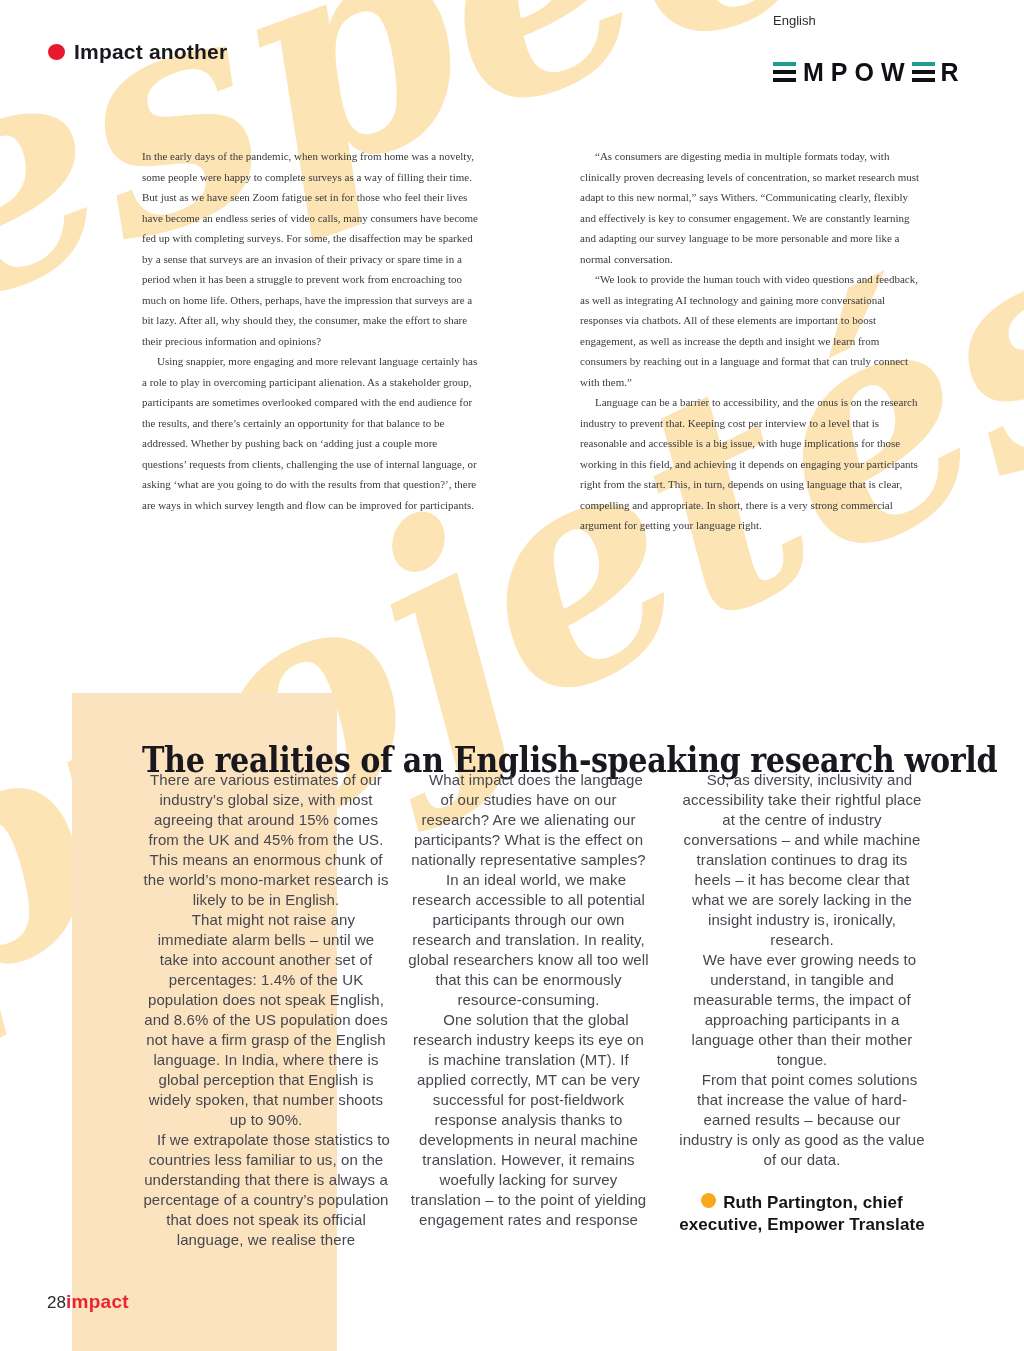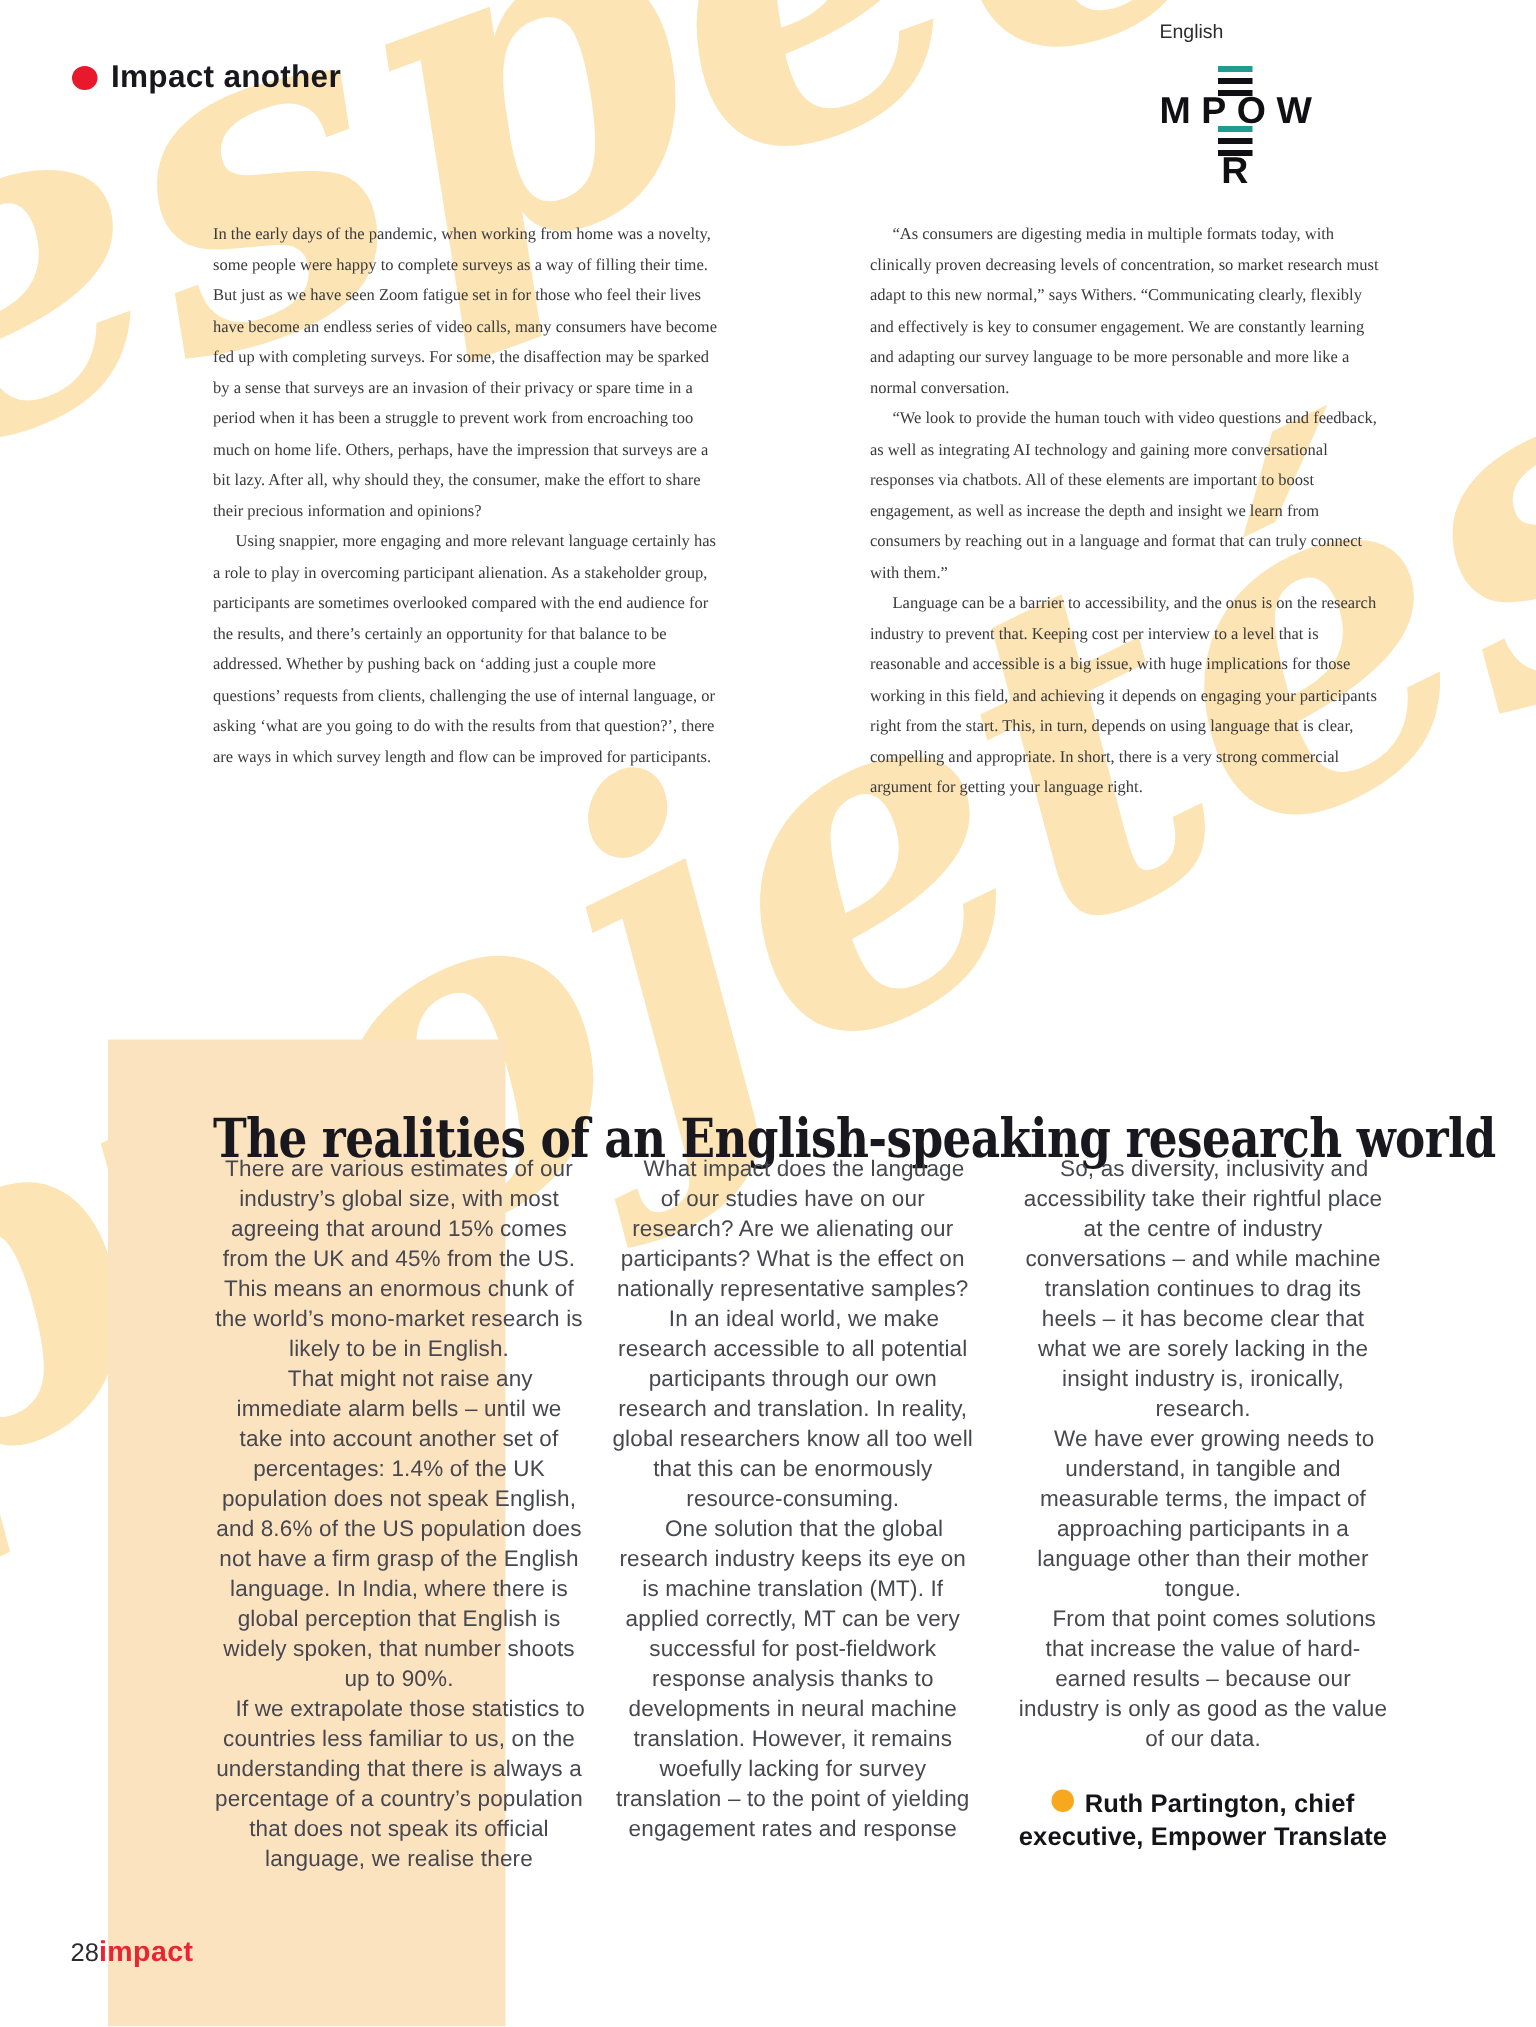--- a/index.html
+++ b/index.html
@@ -78,24 +78,23 @@
     position: absolute;
     z-index: 2;
     left: 773px;
     top: 13px;
   }
   .sponsor-label {
     font-size: 13px;
     color: #2C2C30;
   }
   .sponsor-logo {
-    margin-top: 16px;
+    margin-top: 34px;
     display: flex;
     align-items: center;
-    flex-direction: column;
   }
   .logo-e {
     display: inline-flex;
     flex-direction: column;
     justify-content: space-between;
     width: 23px;
     height: 20px;
     margin-right: 7px;
   }
   .logo-e .bar { height: 4px; background: #101014; }

